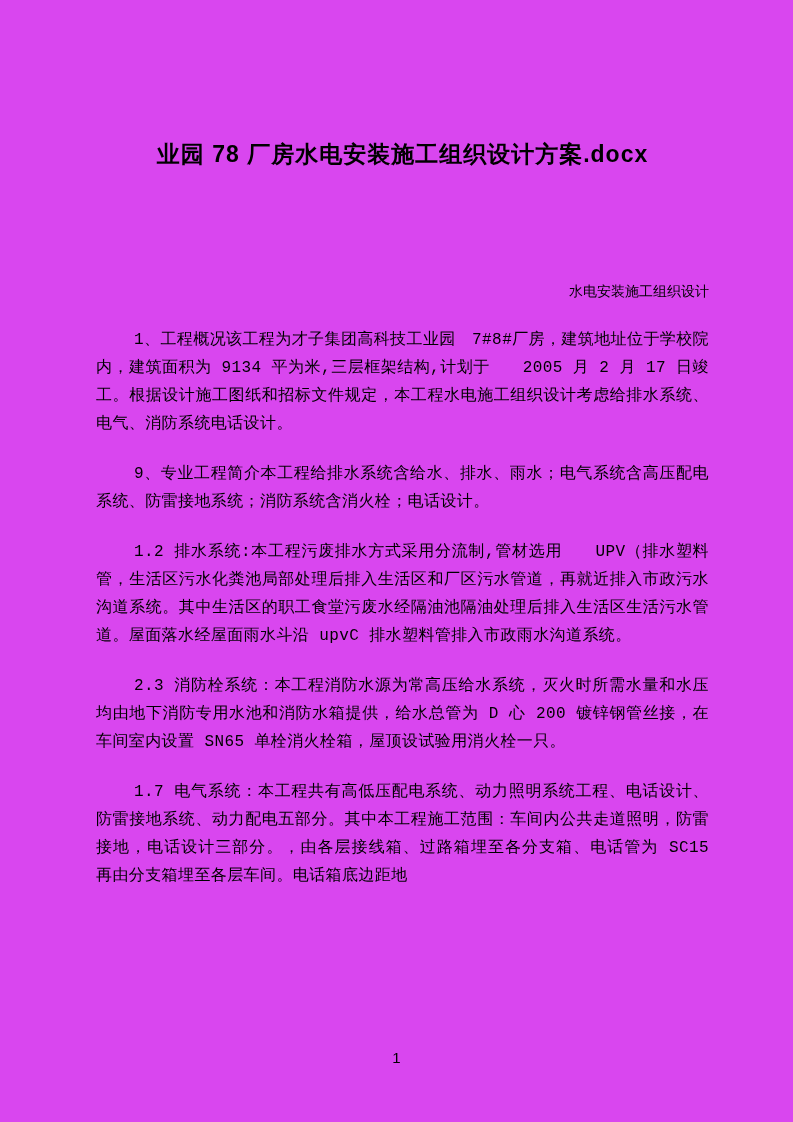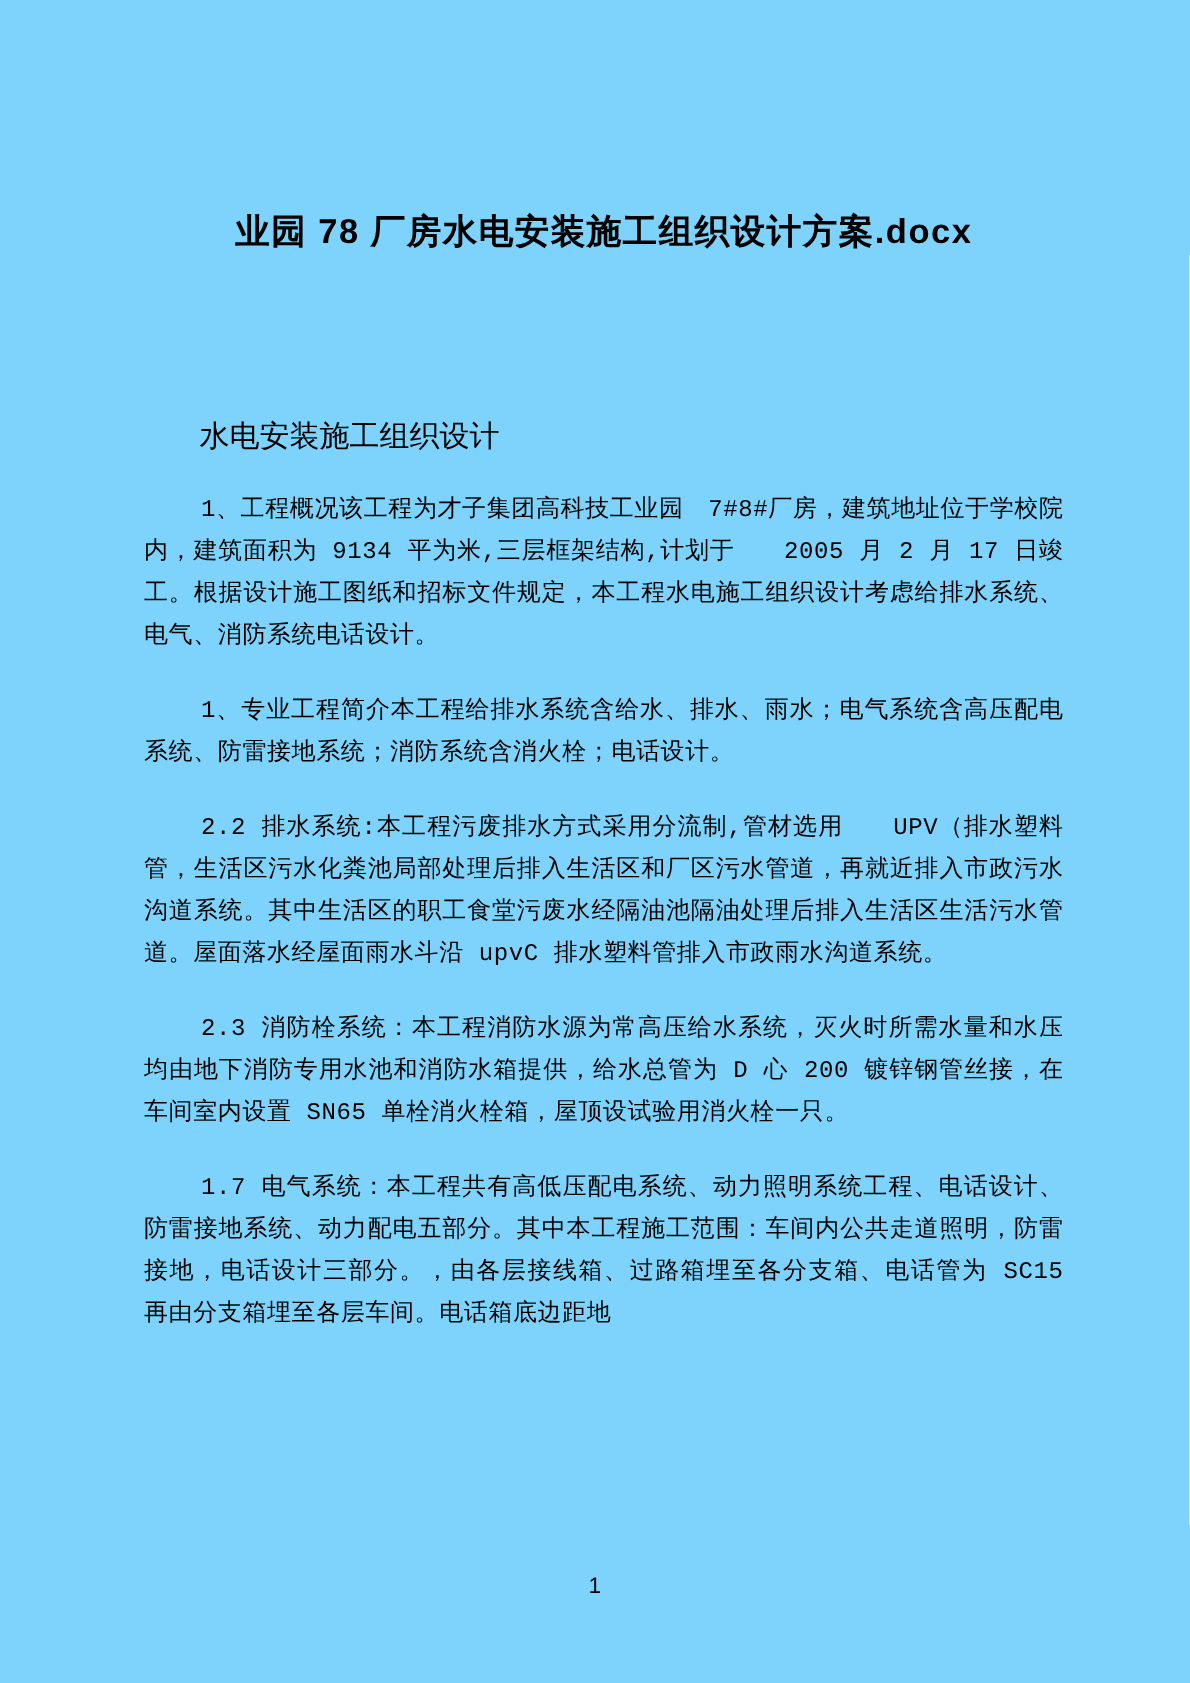--- a/index.html
+++ b/index.html
@@ -4,41 +4,42 @@
   <style>
     html, body {
       margin: 0;
       padding: 0;
       background: #ffffff;
     }
     .page {
       position: relative;
       width: 793px;
       height: 1122px;
-      background: #7dd3fc;
+      background: #d946ef;
       box-sizing: border-box;
       padding: 138px 84px 0 96px;
       font-family: "Liberation Sans", sans-serif;
       color: #000000;
       overflow: hidden;
     }
     .doc-title {
       margin: 0;
       text-align: center;
       font-size: 23px;
       font-weight: bold;
       line-height: 1.4;
       letter-spacing: 1px;
       white-space: nowrap;
     }
     .doc-subtitle {
       margin: 110px 0 0 0;
-      font-size: 20px;
+      font-size: 14px;
       line-height: 22px;
       text-indent: 37px;
+      text-align: right;
     }
     .doc-body {
       margin-top: 24px;
       font-family: Liberation Mono, monospace;
     }
     .doc-body p {
       margin: 0 0 22px 0;
       font-size: 16px;
       line-height: 28px;
       letter-spacing: 0.4px;
@@ -59,20 +60,20 @@
 </head>
 <body>
 
 <div class="page">
   <h1 class="doc-title">业园 78 厂房水电安装施工组织设计方案.docx</h1>
 
   <div class="doc-subtitle">水电安装施工组织设计</div>
 
   <div class="doc-body">
     <p>1、工程概况该工程为才子集团高科技工业园　7#8#厂房，建筑地址位于学校院内，建筑面积为 9134 平为米,三层框架结构,计划于　　2005 月 2 月 17 日竣工。根据设计施工图纸和招标文件规定，本工程水电施工组织设计考虑给排水系统、电气、消防系统电话设计。</p>
-    <p>1、专业工程简介本工程给排水系统含给水、排水、雨水；电气系统含高压配电系统、防雷接地系统；消防系统含消火栓；电话设计。</p>
-    <p>2.2 排水系统:本工程污废排水方式采用分流制,管材选用　　UPV（排水塑料管，生活区污水化粪池局部处理后排入生活区和厂区污水管道，再就近排入市政污水沟道系统。其中生活区的职工食堂污废水经隔油池隔油处理后排入生活区生活污水管道。屋面落水经屋面雨水斗沿 upvC 排水塑料管排入市政雨水沟道系统。</p>
+    <p>9、专业工程简介本工程给排水系统含给水、排水、雨水；电气系统含高压配电系统、防雷接地系统；消防系统含消火栓；电话设计。</p>
+    <p>1.2 排水系统:本工程污废排水方式采用分流制,管材选用　　UPV（排水塑料管，生活区污水化粪池局部处理后排入生活区和厂区污水管道，再就近排入市政污水沟道系统。其中生活区的职工食堂污废水经隔油池隔油处理后排入生活区生活污水管道。屋面落水经屋面雨水斗沿 upvC 排水塑料管排入市政雨水沟道系统。</p>
     <p>2.3 消防栓系统：本工程消防水源为常高压给水系统，灭火时所需水量和水压均由地下消防专用水池和消防水箱提供，给水总管为 D 心 200 镀锌钢管丝接，在车间室内设置 SN65 单栓消火栓箱，屋顶设试验用消火栓一只。</p>
     <p>1.7 电气系统：本工程共有高低压配电系统、动力照明系统工程、电话设计、防雷接地系统、动力配电五部分。其中本工程施工范围：车间内公共走道照明，防雷接地，电话设计三部分。，由各层接线箱、过路箱埋至各分支箱、电话管为 SC15 再由分支箱埋至各层车间。电话箱底边距地</p>
   </div>
 
   <div class="page-number">1</div>
 </div>
 
 </body></html>

